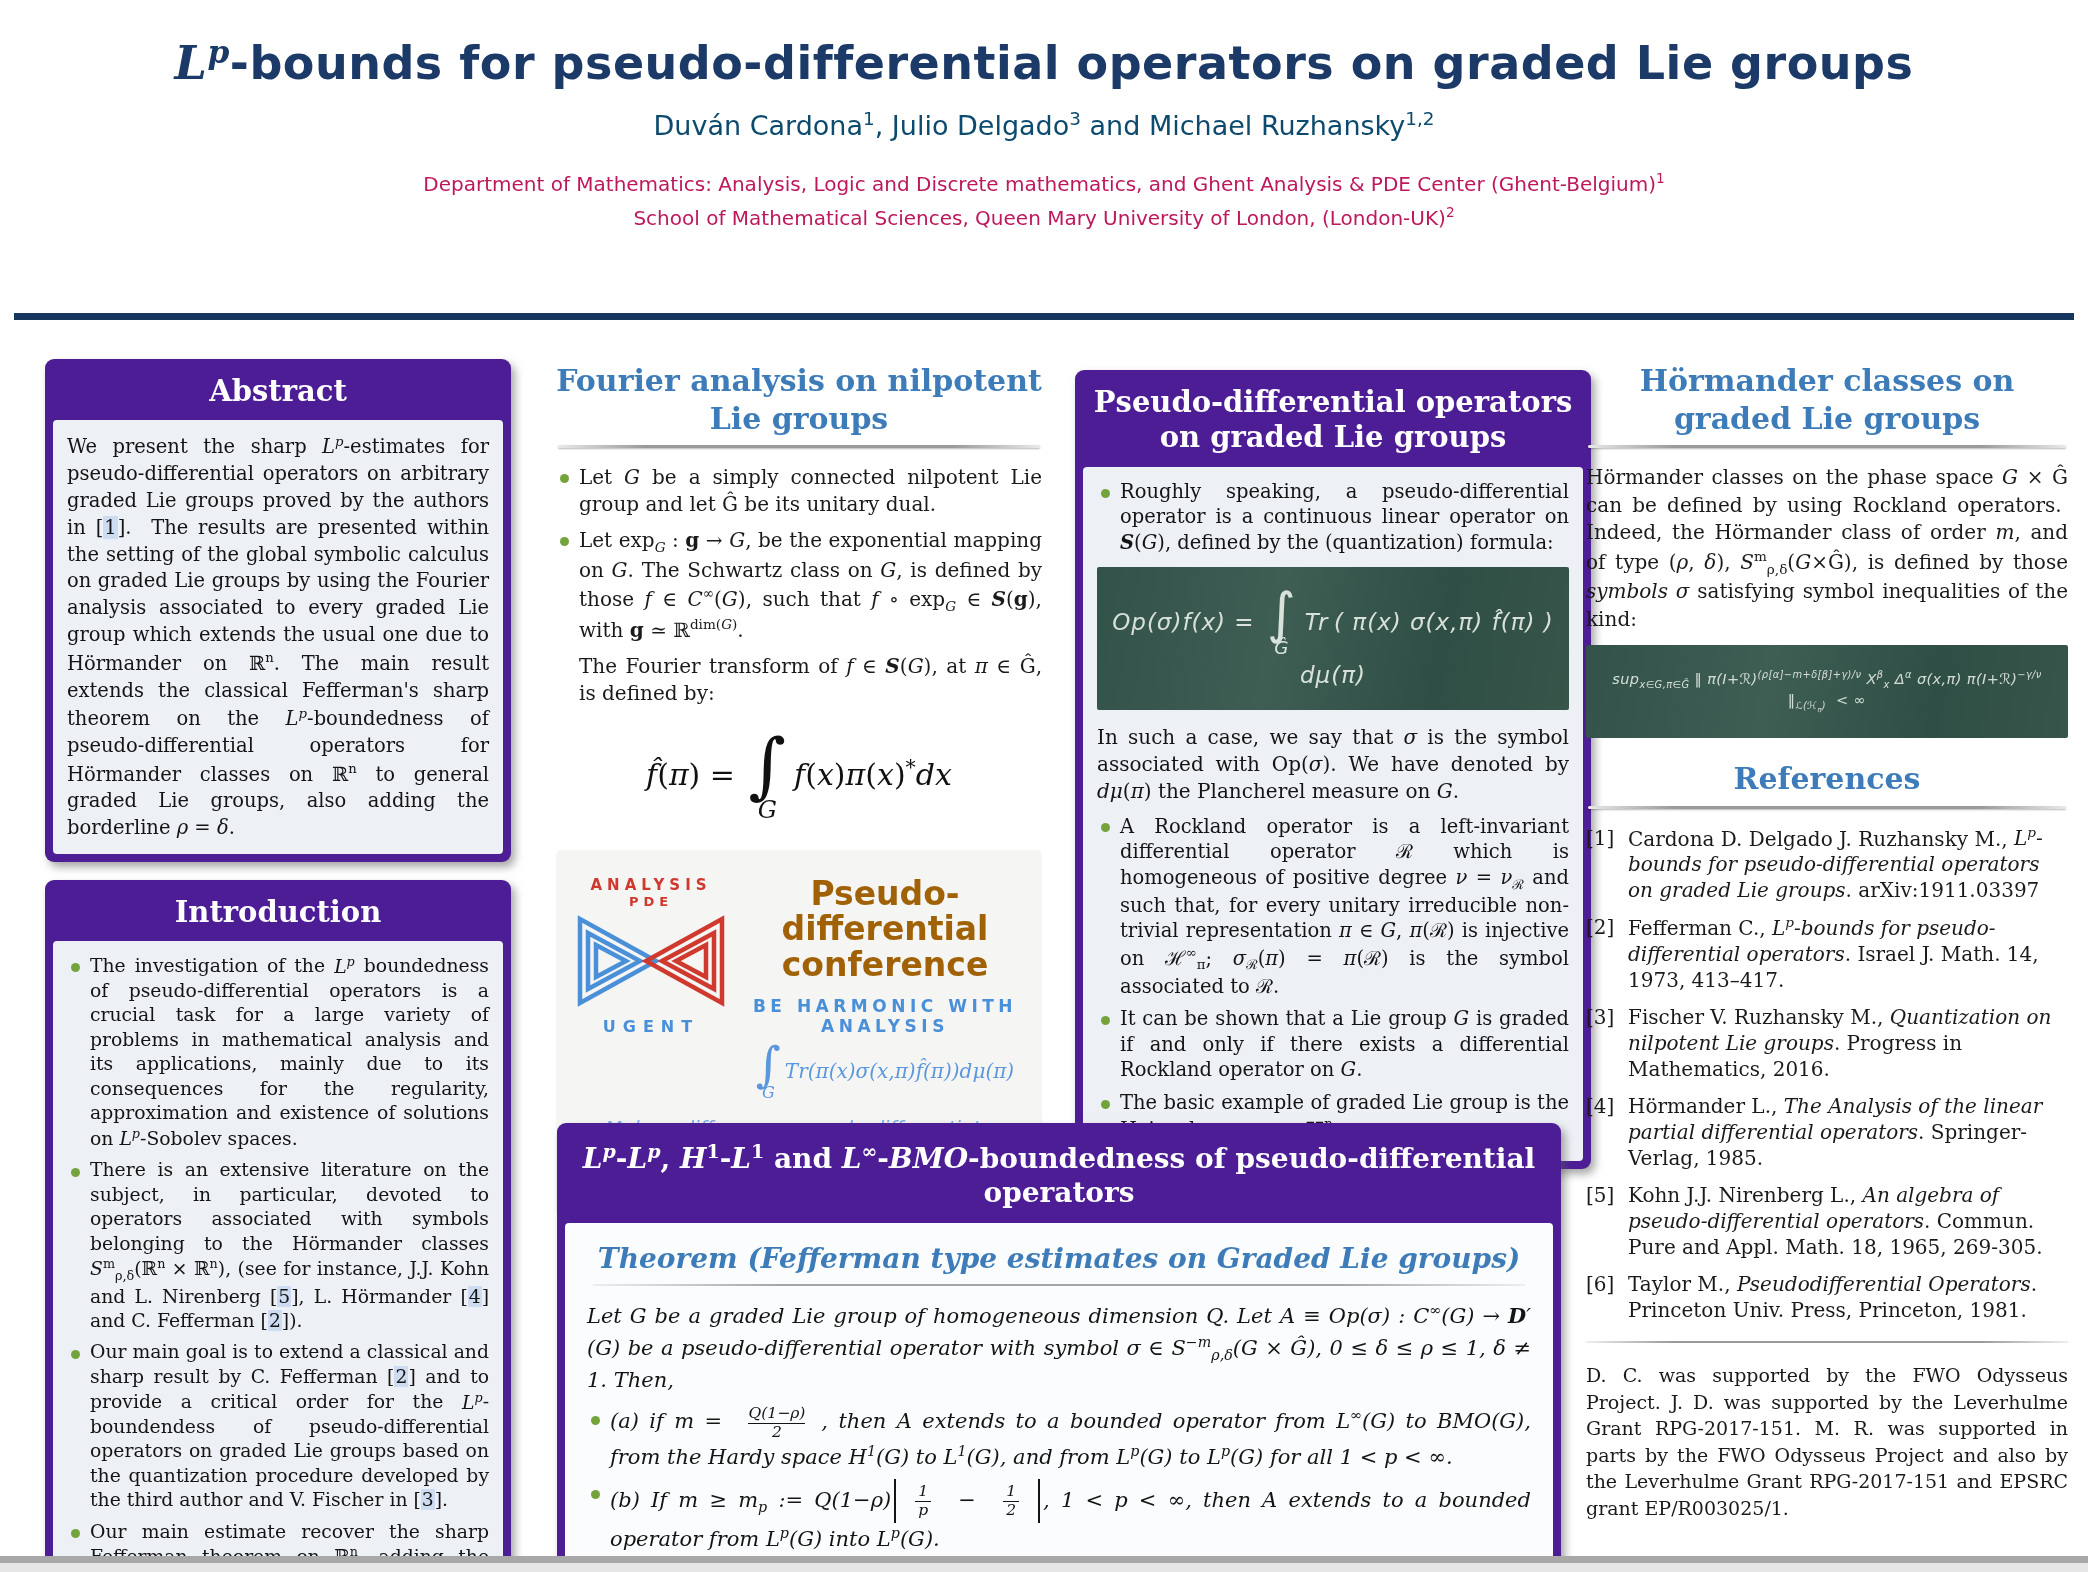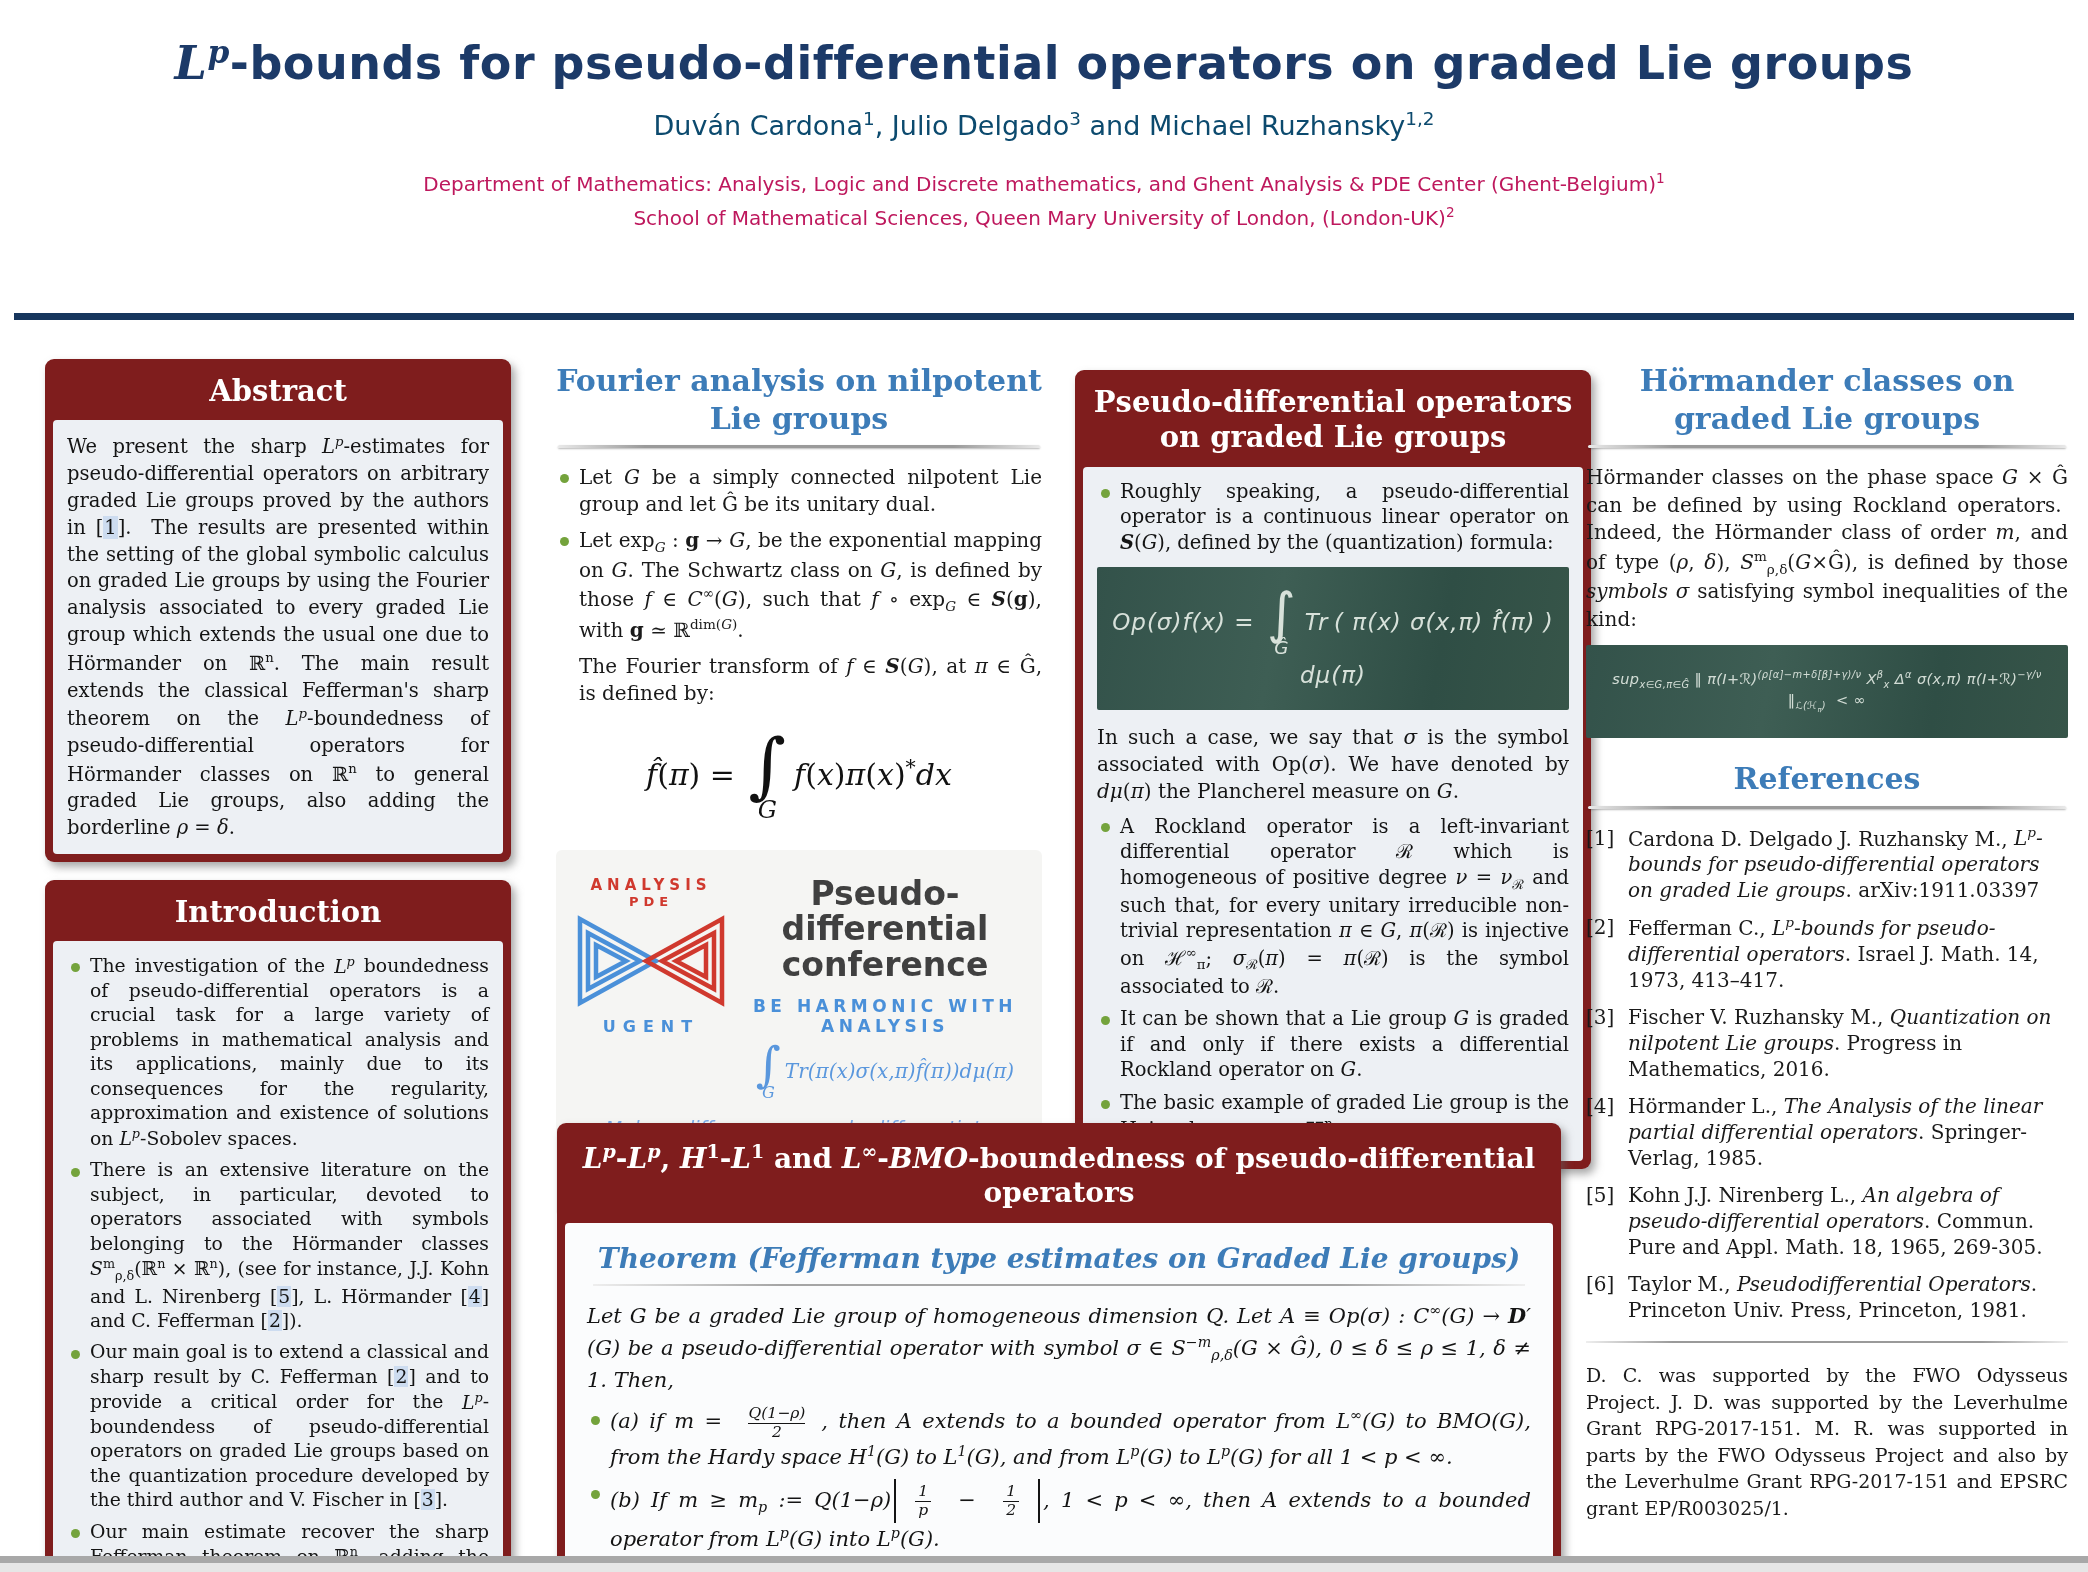--- a/index.html
+++ b/index.html
@@ -16,21 +16,21 @@
   .navy-rule{position:absolute;top:313px;left:14px;right:14px;height:7px;background:#17365d;}
 
   
   .col1{position:absolute;left:45px;top:359px;width:466px;}
   .col2{position:absolute;left:556px;top:362px;width:486px;}
   .col3{position:absolute;left:1075px;top:370px;width:516px;}
   .col4{position:absolute;left:1586px;top:362px;width:482px;}
   .bottom-panel{position:absolute;left:557px;top:1123px;width:988px;}
 
   
-  .panel{background:#7f1d1d;border-radius:9px;box-shadow:4px 5px 9px rgba(95,95,95,.55);
+  .panel{background:#4c1d95;border-radius:9px;box-shadow:4px 5px 9px rgba(95,95,95,.55);
          padding:8px;margin-bottom:18px;}
   .panel-header{color:#ffffff;font-weight:bold;text-align:center;font-size:29px;
                 padding:7px 6px 11px;line-height:1.22;}
   .panel-body{background:#edf0f4;border-radius:4px;padding:12px 14px;
               font-size:19.5px;line-height:1.38;text-align:justify;color:#141414;}
   .col1 .intro-body{font-size:18.8px;line-height:1.3;}
   .col3 .panel-body{font-size:19.5px;line-height:1.31;}
 
   
   ul.bullets{list-style:none;margin:0;padding:0;}
@@ -74,21 +74,21 @@
 
   
   .conf-card{background:#f5f5f3;border-radius:6px;padding:26px 16px 22px;margin-top:4px;
              font-family:"DejaVu Sans",sans-serif;text-align:center;}
   .conf-row{display:flex;align-items:flex-start;gap:14px;}
   .conf-left{width:158px;flex:0 0 158px;}
   .conf-analysis{color:#d0392e;font-weight:bold;letter-spacing:5px;font-size:15px;}
   .conf-pde{color:#d0392e;font-weight:bold;letter-spacing:5px;font-size:13px;margin-bottom:2px;}
   .conf-ugent{color:#4a90d9;font-weight:bold;letter-spacing:7px;font-size:16px;margin-top:2px;}
   .conf-right{flex:1;}
-  .conf-title{color:#404040;font-weight:bold;font-size:33px;line-height:1.08;}
+  .conf-title{color:#a16207;font-weight:bold;font-size:33px;line-height:1.08;}
   .conf-tag{color:#4a90d9;font-weight:bold;letter-spacing:4.5px;font-size:17px;margin:13px 0 6px;}
   .conf-formula{color:#5a97dd;font-size:20px;font-family:"DejaVu Serif",serif;
                 font-style:italic;margin-top:4px;}
   .conf-formula .intwrap{margin:0 4px 0 0;}
   .conf-scripts{margin-top:14px;color:#7aabe6;font-size:19.5px;font-style:italic;line-height:1.35;}
 
   
   .refs{margin-top:4px;}
   .ref-item{display:flex;gap:10px;margin-bottom:11px;font-size:20px;line-height:1.3;}
   .ref-num{flex:0 0 32px;}

